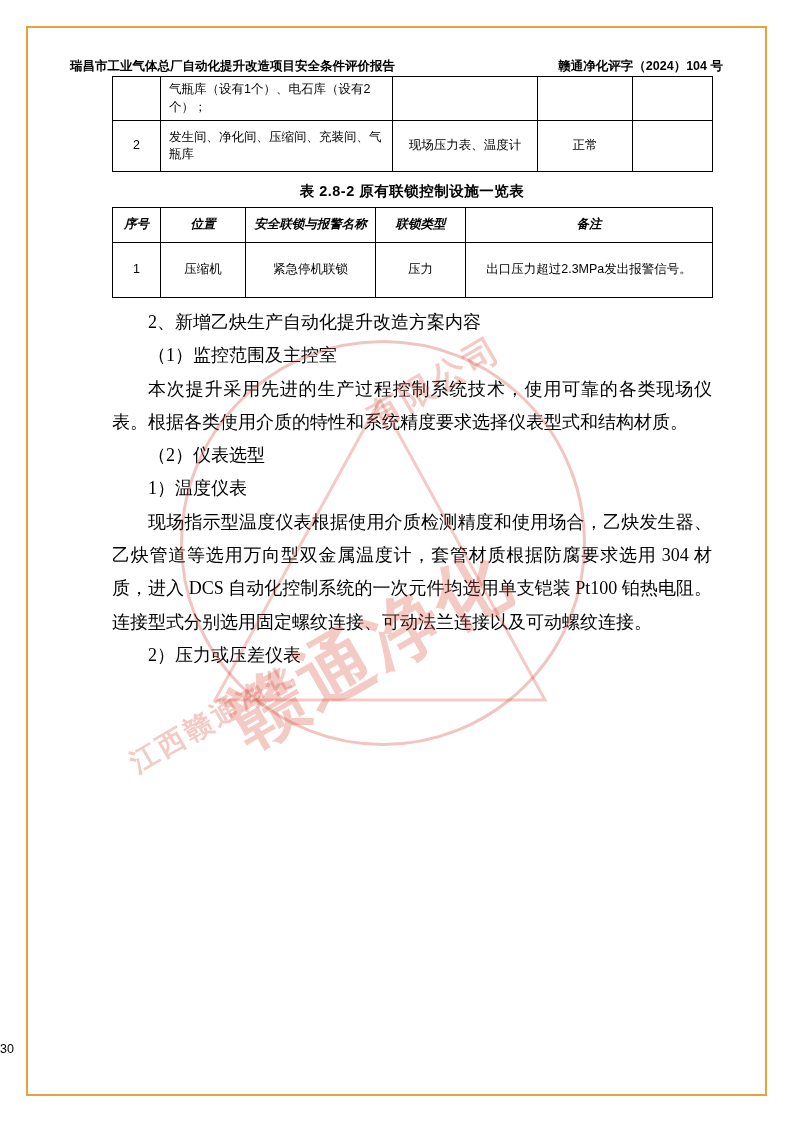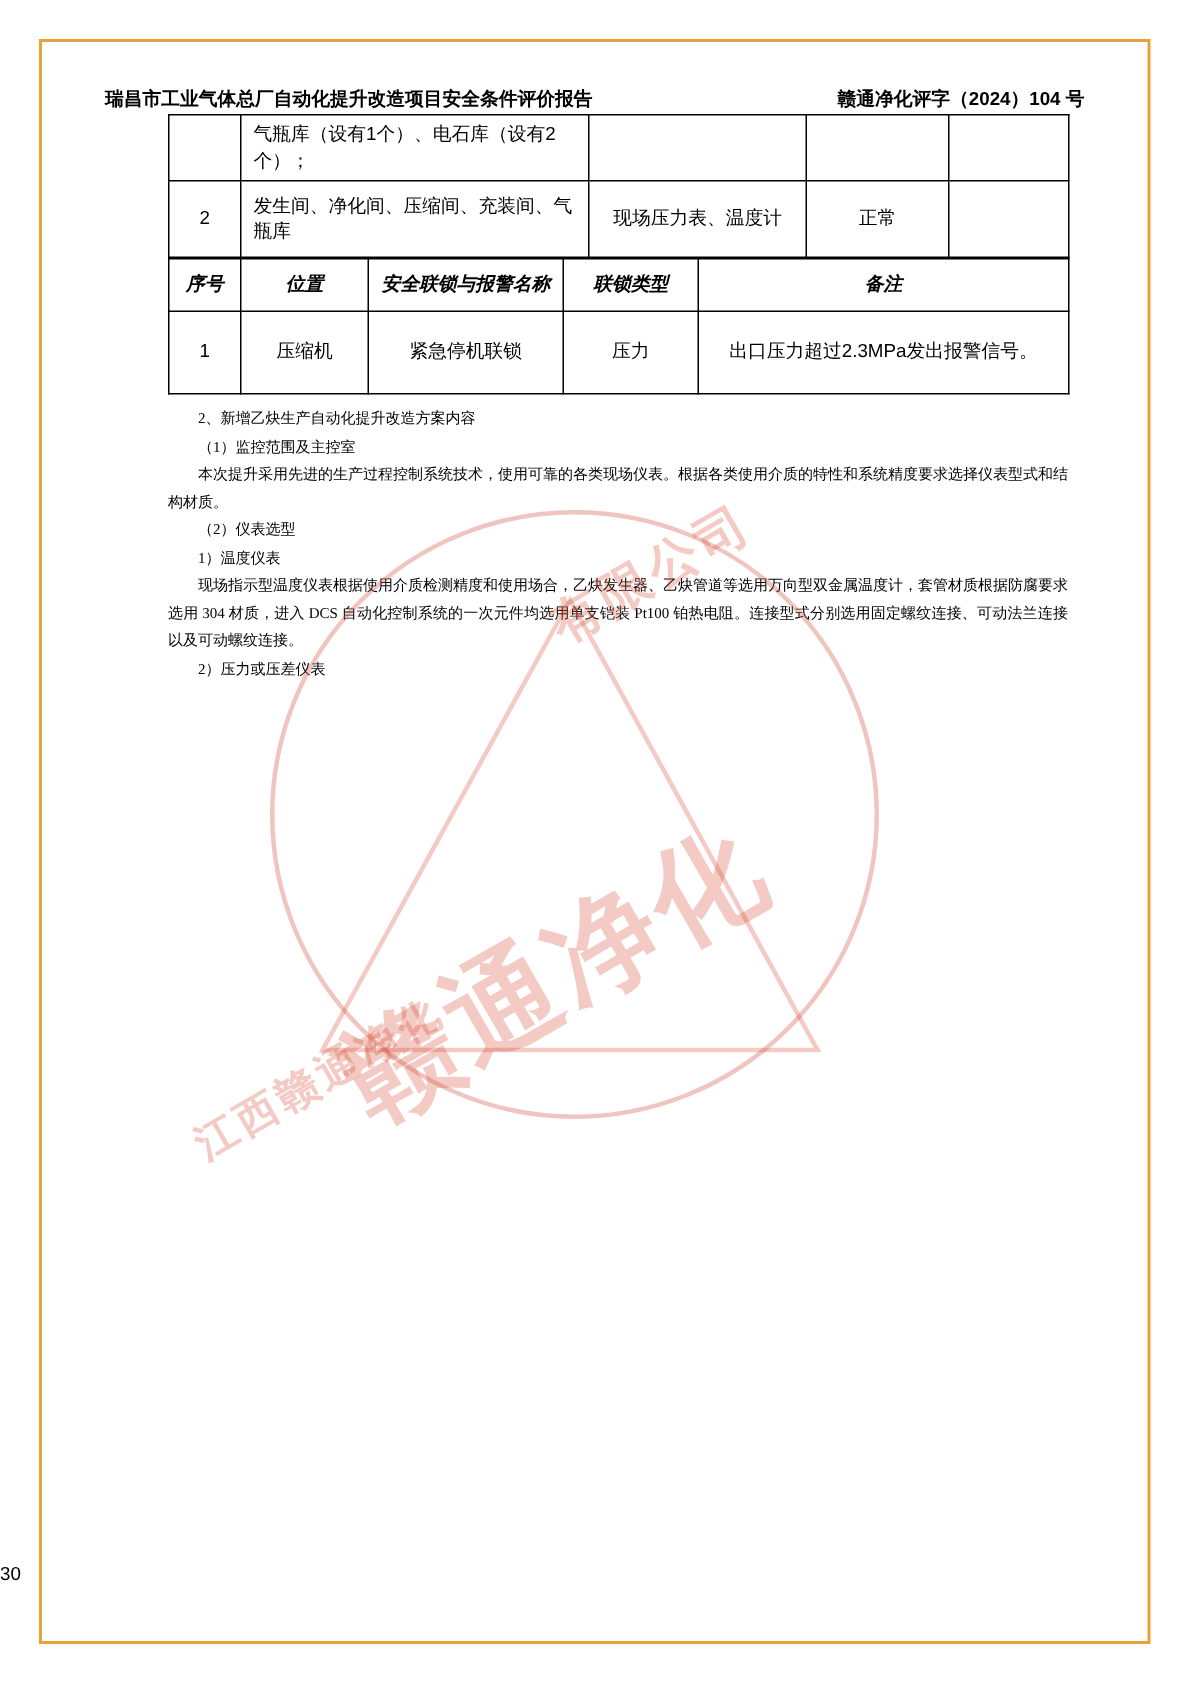--- a/index.html
+++ b/index.html
@@ -86,21 +86,21 @@
     font-weight: bold;
     font-family: "Liberation Sans", sans-serif;
     margin: 10px 0 6px 0;
     letter-spacing: 0.5px;
   }
 
   .t2 th { font-weight: bold; height: 26px; font-style: italic;}
   .t2 td { height: 46px; }
 
   p.body {
-    font-size: 10px;
+    font-size: 18px;
     line-height: 1.85;
     margin: 0;
     text-align: justify;
     text-justify: inter-ideograph;
     text-indent: 2em;
     font-family: "Liberation Serif", serif;
   }
   .para-block { margin-top: 8px; }
 
   .pagenum {
@@ -187,20 +187,21 @@
         <tr class="tall">
           <td>2</td>
           <td class="left">发生间、净化间、压缩间、充装间、气瓶库</td>
           <td>现场压力表、温度计</td>
           <td>正常</td>
           <td></td>
         </tr>
       </tbody>
     </table>
 
+    <div class="table-title">表 2.8-2  原有联锁控制设施一览表</div>
 
     <table class="doc t2">
       <colgroup>
         <col style="width:48px">
         <col style="width:85px">
         <col style="width:130px">
         <col style="width:90px">
         <col style="width:247px">
       </colgroup>
       <thead>

